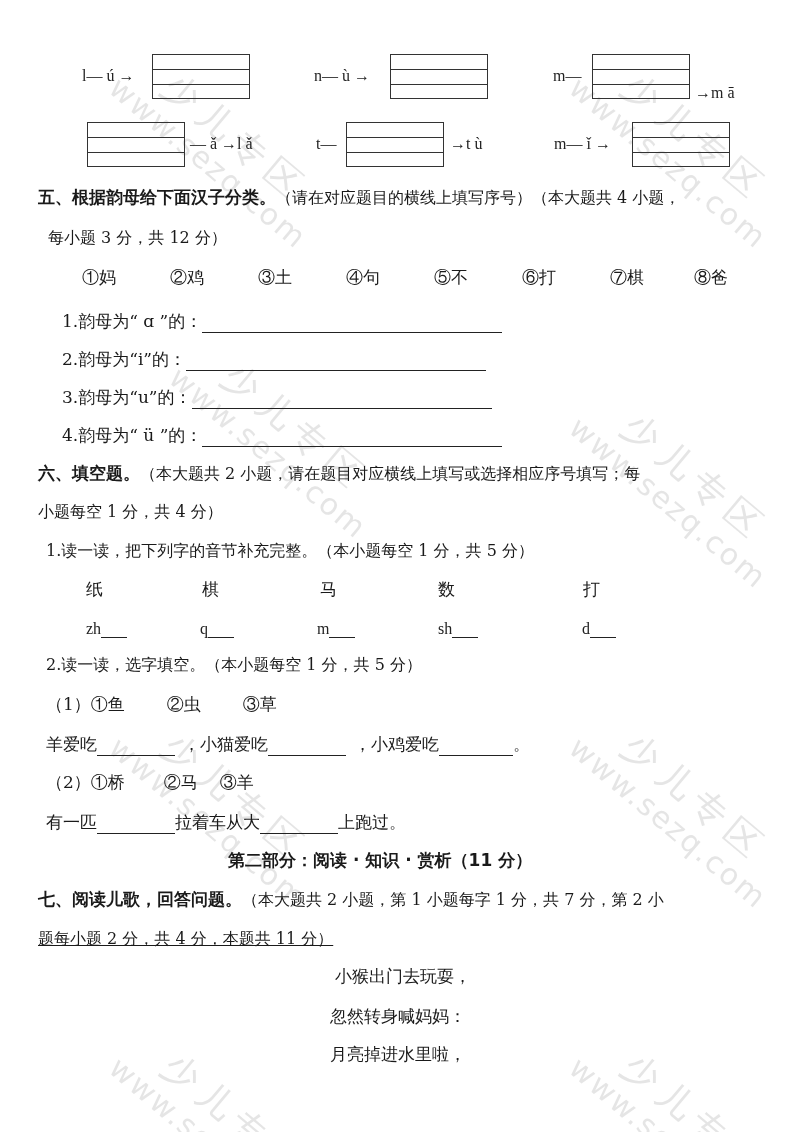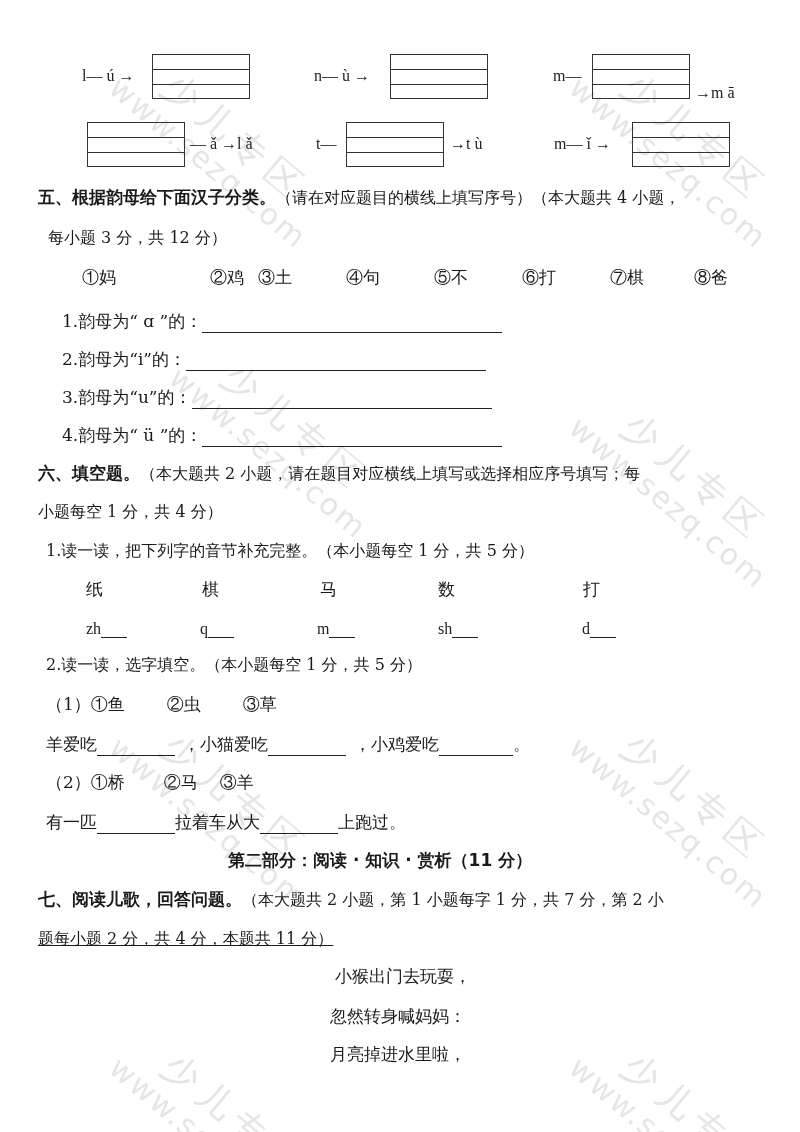--- a/index.html
+++ b/index.html
@@ -85,21 +85,21 @@
 <span class="abs pin" style="left:554px;top:135px;">m— ǐ →</span>
 <div class="box" style="left:632px;top:122px;"></div>
 
 <div class="abs heading" style="left:38px;top:186px;">
   <b>五、根据韵母给下面汉子分类。</b><span class="note">（请在对应题目的横线上填写序号）（本大题共 4 小题，</span>
 </div>
 <div class="abs note" style="left:48px;top:228px;">每小题 3 分，共 12 分）</div>
 
 <div>
   <span class="abs txt" style="left:82px;top:266px;">①妈</span>
-  <span class="abs txt" style="left:170px;top:266px;margin-left:40px;">②鸡</span>
+  <span class="abs txt" style="left:170px;top:266px;">②鸡</span>
   <span class="abs txt" style="left:258px;top:266px;">③土</span>
   <span class="abs txt" style="left:346px;top:266px;">④句</span>
   <span class="abs txt" style="left:434px;top:266px;">⑤不</span>
   <span class="abs txt" style="left:522px;top:266px;">⑥打</span>
   <span class="abs txt" style="left:610px;top:266px;">⑦棋</span>
   <span class="abs txt" style="left:694px;top:266px;">⑧爸</span>
 </div>
 
 <div class="abs txt" style="left:62px;top:310px;">
   <span>1.韵母为“ ɑ ”的：</span><span class="blank" style="width:300px;"></span>

